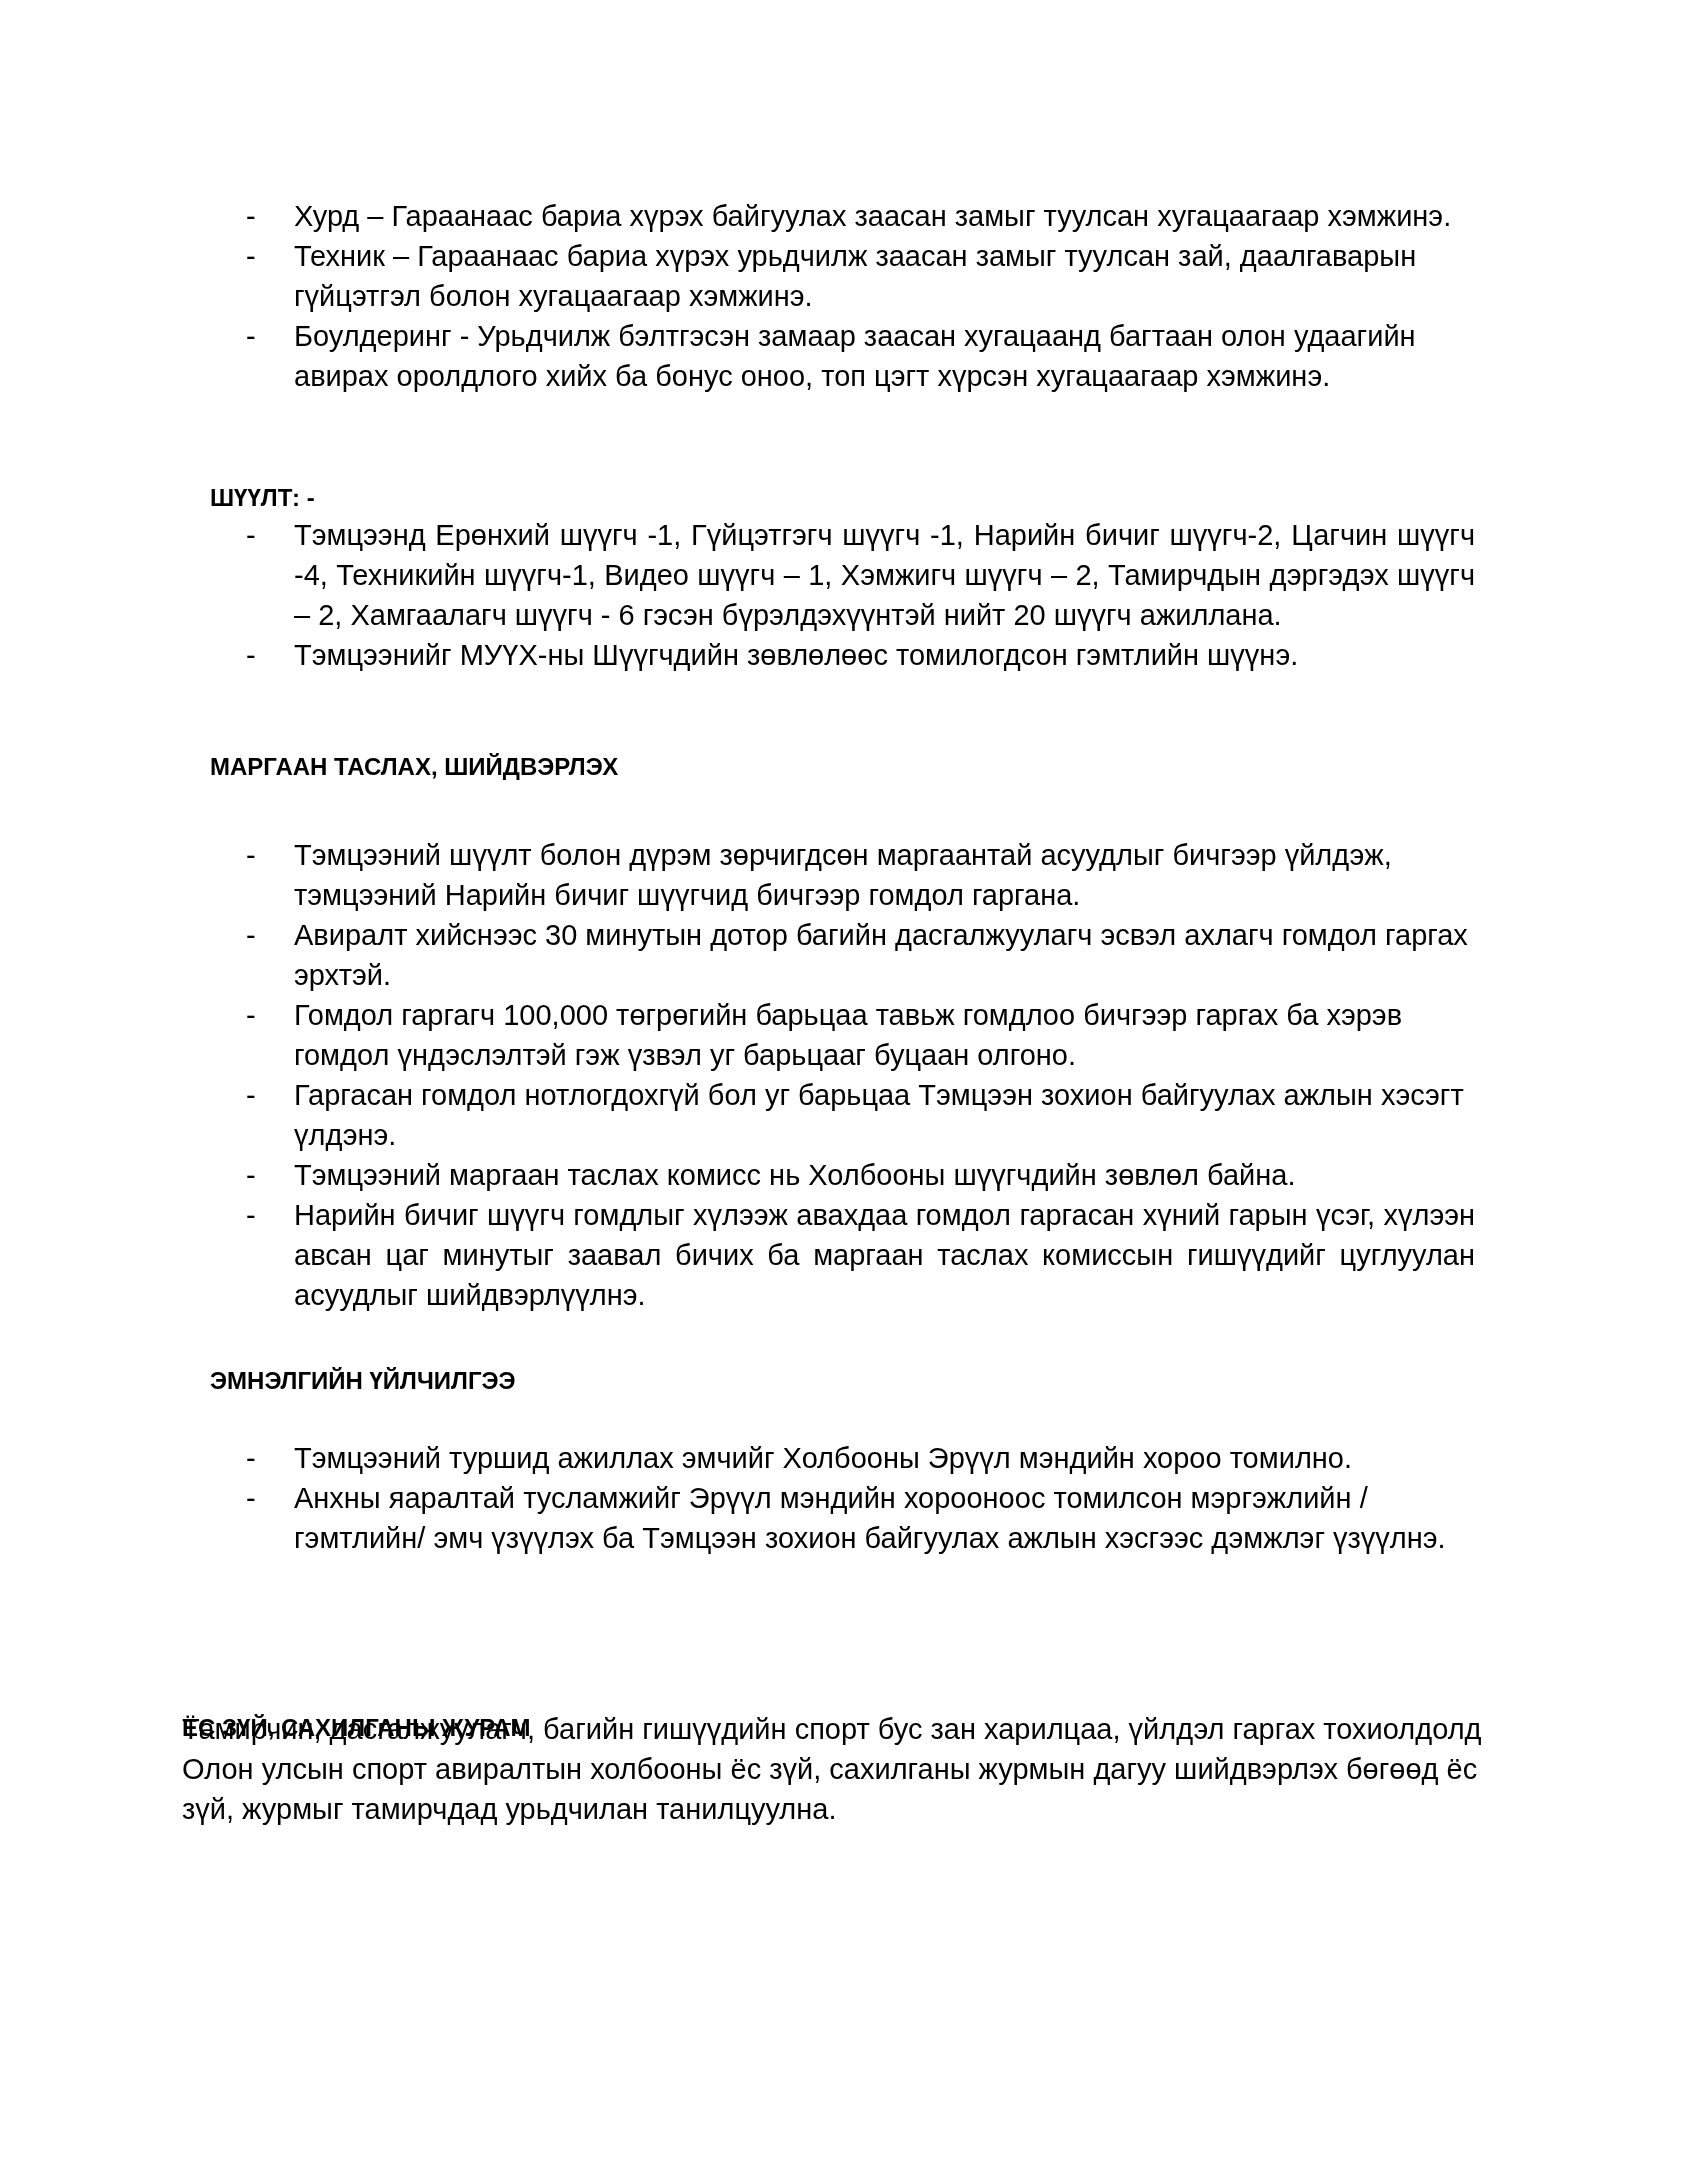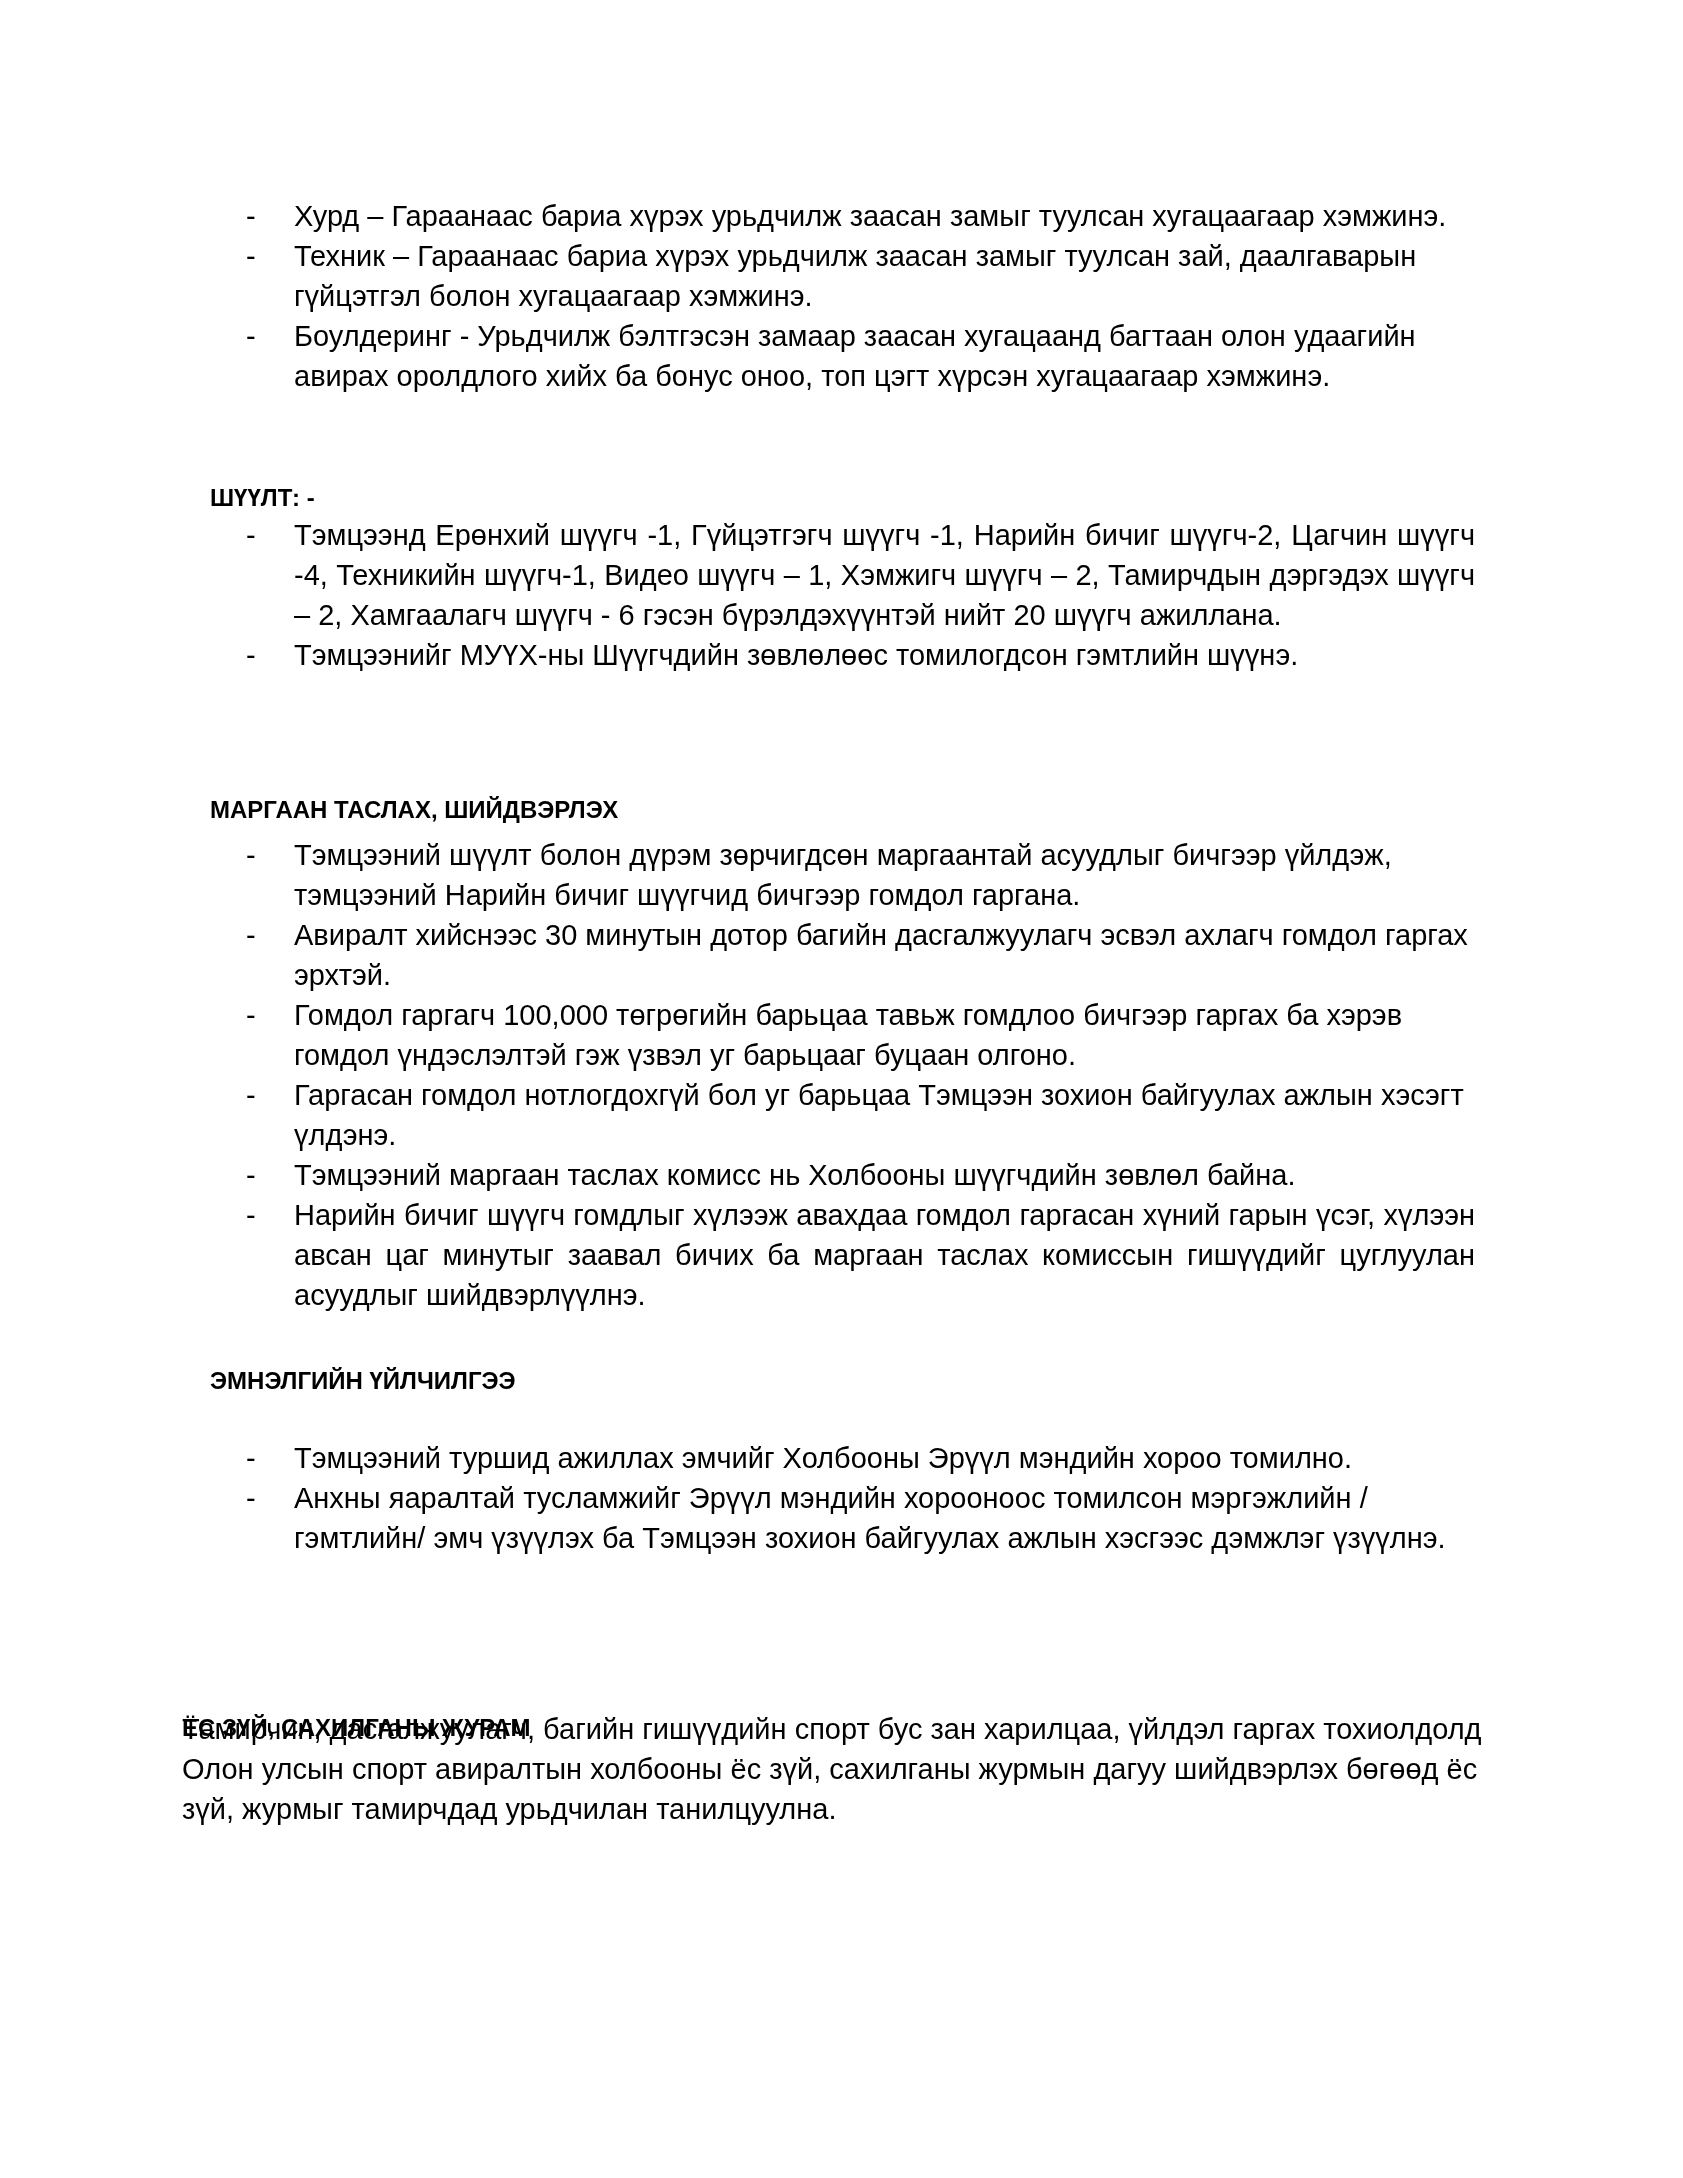--- a/index.html
+++ b/index.html
@@ -12,32 +12,32 @@
   .dash { position: absolute; left: 246px; top: 0; }
   .heading { position: absolute; font-weight: bold; font-size: 24px; line-height: 40px; }
   .para { position: absolute; left: 182px; width: 1307px; font-size: 29px; line-height: 40px; }
 </style>
 </head>
 <body>
 
 <div class="page">
 
   <ul class="list" style="top:196px;">
-    <li class="li"><span class="dash">-</span><span>Хурд – Гараанаас бариа хүрэх урьдчилж заасан замыг туулсан хугацаагаар хэмжинэ.</span></li>
+    <li class="li"><span class="dash">-</span><span>Хурд – Гараанаас бариа хүрэх байгуулах заасан замыг туулсан хугацаагаар хэмжинэ.</span></li>
     <li class="li"><span class="dash">-</span><span>Техник – Гараанаас бариа хүрэх урьдчилж заасан замыг туулсан зай, даалгаварын гүйцэтгэл болон хугацаагаар хэмжинэ.</span></li>
     <li class="li"><span class="dash">-</span><span>Боулдеринг - Урьдчилж бэлтгэсэн замаар заасан хугацаанд багтаан олон удаагийн авирах оролдлого хийх ба бонус оноо, топ цэгт хүрсэн хугацаагаар хэмжинэ.</span></li>
   </ul>
 
   <div class="heading" style="left:210px; top:478px;">ШҮҮЛТ: -</div>
   <ul class="list" style="top:515px;">
     <li class="li just"><span class="dash">-</span><span>Тэмцээнд Ерөнхий шүүгч -1, Гүйцэтгэгч шүүгч -1, Нарийн бичиг шүүгч-2, Цагчин шүүгч -4, Техникийн шүүгч-1, Видео шүүгч – 1, Хэмжигч шүүгч – 2, Тамирчдын дэргэдэх шүүгч – 2, Хамгаалагч шүүгч - 6 гэсэн бүрэлдэхүүнтэй нийт 20 шүүгч ажиллана.</span></li>
     <li class="li"><span class="dash">-</span><span>Тэмцээнийг МУҮХ-ны Шүүгчдийн зөвлөлөөс томилогдсон гэмтлийн шүүнэ.</span></li>
   </ul>
 
-  <div class="heading" style="left:210px; top:790px;">МАРГААН ТАСЛАХ, ШИЙДВЭРЛЭХ</div>
+  <div class="heading" style="left:210px; top:747px;">МАРГААН ТАСЛАХ, ШИЙДВЭРЛЭХ</div>
   <ul class="list" style="top:835px;">
     <li class="li"><span class="dash">-</span><span>Тэмцээний шүүлт болон дүрэм зөрчигдсөн маргаантай асуудлыг бичгээр үйлдэж, тэмцээний Нарийн бичиг шүүгчид бичгээр гомдол гаргана.</span></li>
     <li class="li"><span class="dash">-</span><span>Авиралт хийснээс 30 минутын дотор багийн дасгалжуулагч эсвэл ахлагч гомдол гаргах эрхтэй.</span></li>
     <li class="li"><span class="dash">-</span><span>Гомдол гаргагч 100,000 төгрөгийн барьцаа тавьж гомдлоо бичгээр гаргах ба хэрэв гомдол үндэслэлтэй гэж үзвэл уг барьцааг буцаан олгоно.</span></li>
     <li class="li"><span class="dash">-</span><span>Гаргасан гомдол нотлогдохгүй бол уг барьцаа Тэмцээн зохион байгуулах ажлын хэсэгт үлдэнэ.</span></li>
     <li class="li"><span class="dash">-</span><span>Тэмцээний маргаан таслах комисс нь Холбооны шүүгчдийн зөвлөл байна.</span></li>
     <li class="li just"><span class="dash">-</span><span>Нарийн бичиг шүүгч гомдлыг хүлээж авахдаа гомдол гаргасан хүний гарын үсэг, хүлээн авсан цаг минутыг заавал бичих ба маргаан таслах комиссын гишүүдийг цуглуулан асуудлыг шийдвэрлүүлнэ.</span></li>
   </ul>
 
   <div class="heading" style="left:210px; top:1361px;">ЭМНЭЛГИЙН ҮЙЛЧИЛГЭЭ</div>

